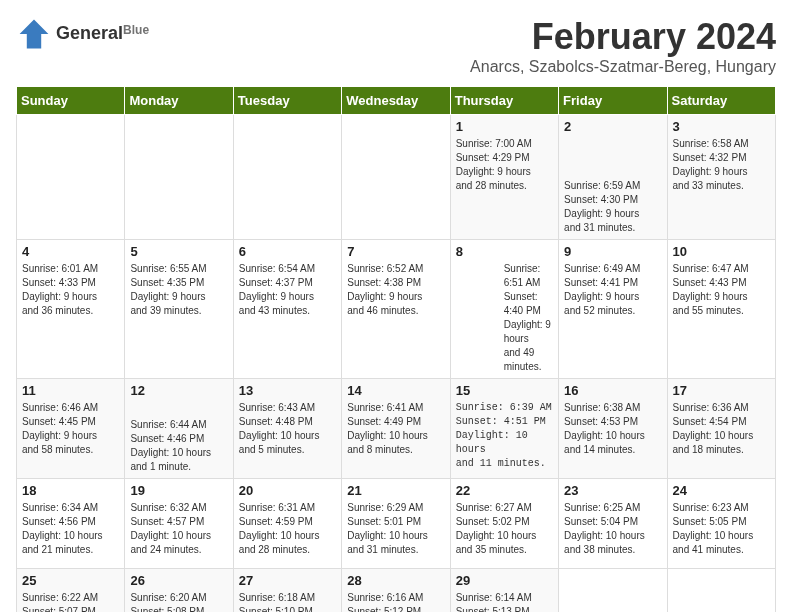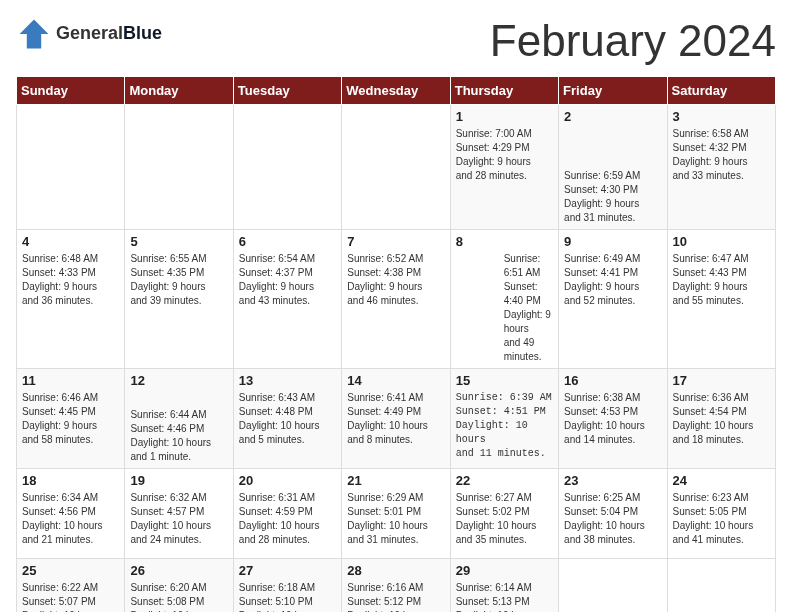--- a/index.html
+++ b/index.html
@@ -25,47 +25,47 @@
       display: flex;
       flex-direction: row;
       line-height: 1.1;
     }
     .logo-general {
       font-size: 18px;
       font-weight: bold;
       color: #333;
     }
     .logo-blue {
-      font-size: 18px;
-      font-weight: bold;
-      color: #0f172a;
+      font-size: 12px;
+      font-weight: bold;
+      color: #737373;
     }
     .logo-icon {
       width: 36px;
       height: 36px;
     }
     .title-area {
       text-align: right;
     }
     .calendar-title {
-      font-size: 44px;
-      font-weight: normal;
+      font-size: 36px;
+      font-weight: bold;
       color: #333;
     }
     .calendar-subtitle {
       font-size: 16px;
       color: #555;
     }
     table {
       width: 100%;
       border-collapse: collapse;
       table-layout: fixed;
     }
     thead tr th {
-      background-color: #7f1d1d;
+      background-color: #4d7c0f;
       color: #fff;
       font-size: 13px;
       font-weight: bold;
       padding: 6px 4px;
       text-align: left;
       border: 1px solid #fff;
     }
     tbody tr td {
       vertical-align: top;
       border: 1px solid #ddd;
@@ -101,20 +101,21 @@
     <svg class="logo-icon" viewBox="0 0 40 40">
       <polygon points="20,4 36,20 28,20 28,36 12,36 12,20 4,20" fill="#3a7bbf"></polygon>
     </svg>
     <div class="logo-text">
       <span class="logo-general">General</span>
       <span class="logo-blue">Blue</span>
     </div>
   </div>
   <div class="title-area">
     <div class="calendar-title">February 2024</div>
+    <div class="calendar-subtitle">Anarcs, Szabolcs-Szatmar-Bereg, Hungary</div>
   </div>
 </div>
 
 <table>
   <thead>
     <tr>
     <th>Sunday</th>
         <th>Monday</th>
         <th>Tuesday</th>
         <th>Wednesday</th>
@@ -147,21 +148,21 @@
           <div class="day-number">3</div>
           <div class="day-info" style="white-space: pre-line;">Sunrise: 6:58 AM
 Sunset: 4:32 PM
 Daylight: 9 hours
 and 33 minutes.</div>
         </td>
       </tr>
       <tr>
         <td>
           <div class="day-number">4</div>
-          <div class="day-info" style="white-space: pre-line;">Sunrise: 6:48 AM
+          <div class="day-info" style="white-space: pre-line;">Sunrise: 6:01 AM
 Sunset: 4:33 PM
 Daylight: 9 hours
 and 36 minutes.</div>
         </td>
         <td>
           <div class="day-number">5</div>
           <div class="day-info" style="white-space: pre-line;">Sunrise: 6:55 AM
 Sunset: 4:35 PM
 Daylight: 9 hours
 and 39 minutes.</div>

